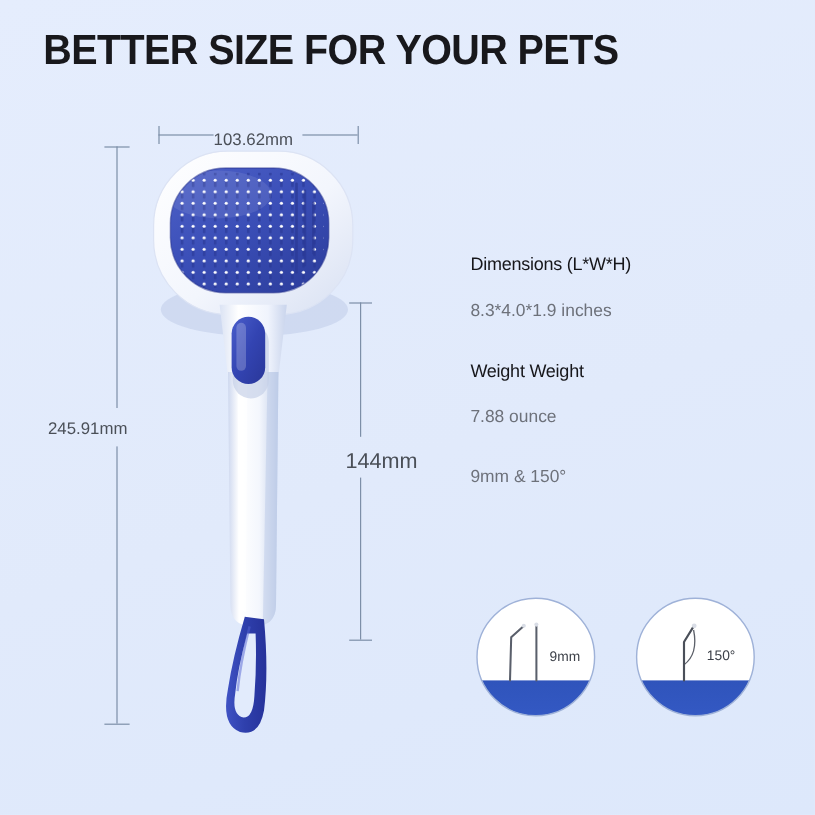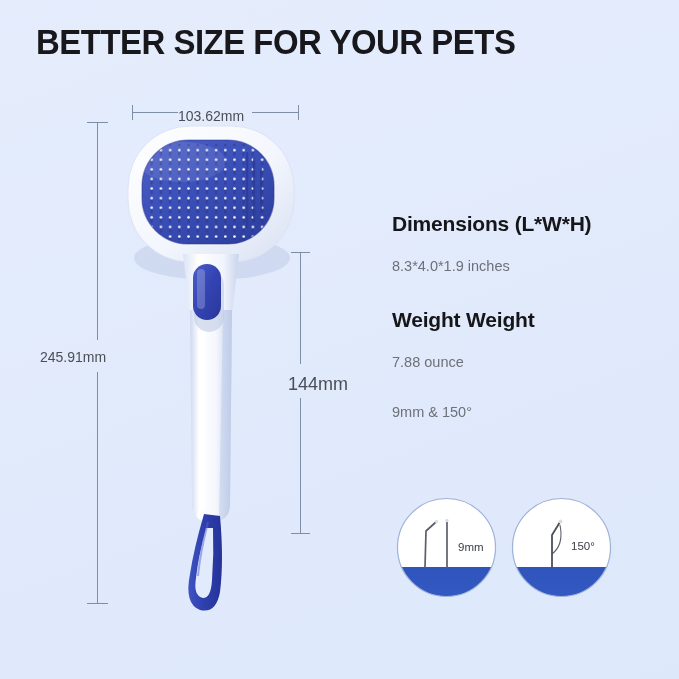--- a/index.html
+++ b/index.html
@@ -82,34 +82,34 @@
   }
 
   
   .brush { position: absolute; left: 120px; top: 118px; width: 200px; height: 490px; }
   .brush svg { display: block; width: 100%; height: 100%; overflow: visible; }
 
   
   .specs { position: absolute; left: 392px; top: 212px; width: 275px; }
   .spec-block { margin-bottom: 34px; }
   .spec-title {
-    font-size: 21px;
-    font-weight: bold;
+    font-size: 15px;
+    font-weight: normal;
     color: #16161a;
     letter-spacing: -0.2px;
     white-space: nowrap;
   }
   .spec-value {
     margin-top: 22px;
     font-size: 14.5px;
     color: #6d717a;
   }
 
   
-  .badges { position: absolute; left: 396px; top: 497px; display: flex; gap: 14px; }
+  .badges { position: absolute; left: 396px; top: 497px; display: flex; gap: 32px; }
   .badge { width: 101px; height: 101px; position: relative; }
   .badge svg { display: block; }
 </style>
 </head>
 <body>
 
 <div class="page">
 
   <div class="title">BETTER SIZE FOR YOUR PETS</div>
 

